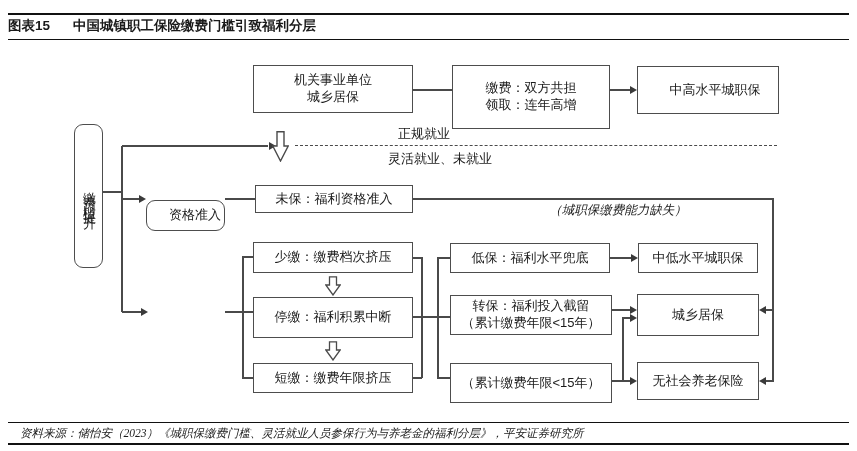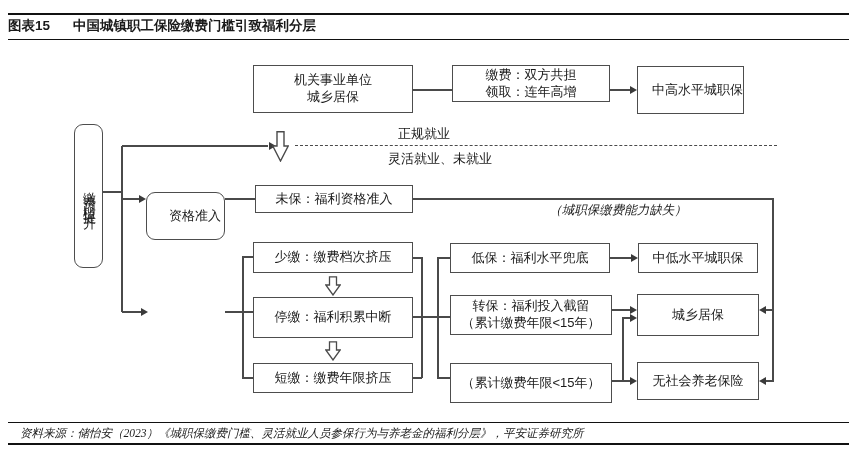--- a/index.html
+++ b/index.html
@@ -37,46 +37,46 @@
   <div class="title" style="left:73px;top:17px;">中国城镇职工保险缴费门槛引致福利分层</div>
   <div class="rule" style="left:8px;top:39px;width:841px;height:1.2px;"></div>
 
   <div class="bx" style="left:253px;top:65px;width:160px;height:48px;">
     <div>
         <span style="display:block">机关事业单位</span>
         <span style="display:block">城乡居保</span>
       </div>
   </div>
   <div class="hl" style="left:413px;top:89px;width:39px;"></div>
-  <div class="bx" style="left:452px;top:65px;width:158px;height:37px;">
+  <div class="bx" style="left:452px;top:65px;width:158px;height:64px;">
     <div>
         <span style="display:block">缴费：双方共担</span>
         <span style="display:block">领取：连年高增</span>
       </div>
   </div>
   <div class="hl" style="left:610px;top:89px;width:21px;"></div>
   <div class="ah-r" style="left:630px;top:86px;"></div>
-  <div class="bx" style="left:637px;top:66px;width:107px;height:48px;padding-left:14px;">中高水平城职保</div>
+  <div class="bx" style="left:637px;top:66px;width:142px;height:48px;padding-left:14px;">中高水平城职保</div>
 
   <div class="bx rbx vert" style="left:74px;top:124px;width:29px;height:144px;">缴费门槛提升</div>
   <div class="hl" style="left:103px;top:191px;width:19px;"></div>
   <div class="vl" style="left:121px;top:146px;height:166px;"></div>
 
   <div class="hl" style="left:122px;top:145px;width:146px;"></div>
   <div class="ah-r" style="left:269px;top:142px;"></div>
   <svg style="left:272px;top:131px;" width="17" height="31" viewBox="0 0 17 31">
     <path d="M5 0.8 H12 V15 H16.2 L8.5 30 L0.8 15 H5 Z" fill="#fff" stroke="#4a4a4a" stroke-width="1.4"></path>
   </svg>
   <div class="dash" style="left:295px;top:145px;width:482px;"></div>
   <div class="lbl" style="left:398px;top:125px;width:100px;">正规就业</div>
   <div class="lbl" style="left:388px;top:150px;width:132px;">灵活就业、未就业</div>
 
   <div class="hl" style="left:122px;top:198px;width:17px;"></div>
   <div class="ah-r" style="left:139px;top:195px;"></div>
-  <div class="bx rbx" style="left:146px;top:192px;width:79px;height:48px;padding-left:19px;">资格准入</div>
+  <div class="bx rbx" style="left:146px;top:200px;width:79px;height:31px;padding-left:19px;">资格准入</div>
   <div class="hl" style="left:225px;top:198px;width:30px;"></div>
   <div class="bx" style="left:255px;top:185px;width:158px;height:28px;">未保：福利资格准入</div>
   <div class="hl" style="left:413px;top:198px;width:360px;"></div>
   <div class="vl" style="left:772px;top:198px;height:184px;"></div>
   <div class="note" style="left:538px;top:202px;width:160px;">（城职保缴费能力缺失）</div>
 
   <div class="hl" style="left:122px;top:311px;width:19px;"></div>
   <div class="ah-r" style="left:141px;top:308px;"></div>
   <div class="hl" style="left:225px;top:311px;width:17px;"></div>
   <div class="vl" style="left:242px;top:257px;height:121px;"></div>

